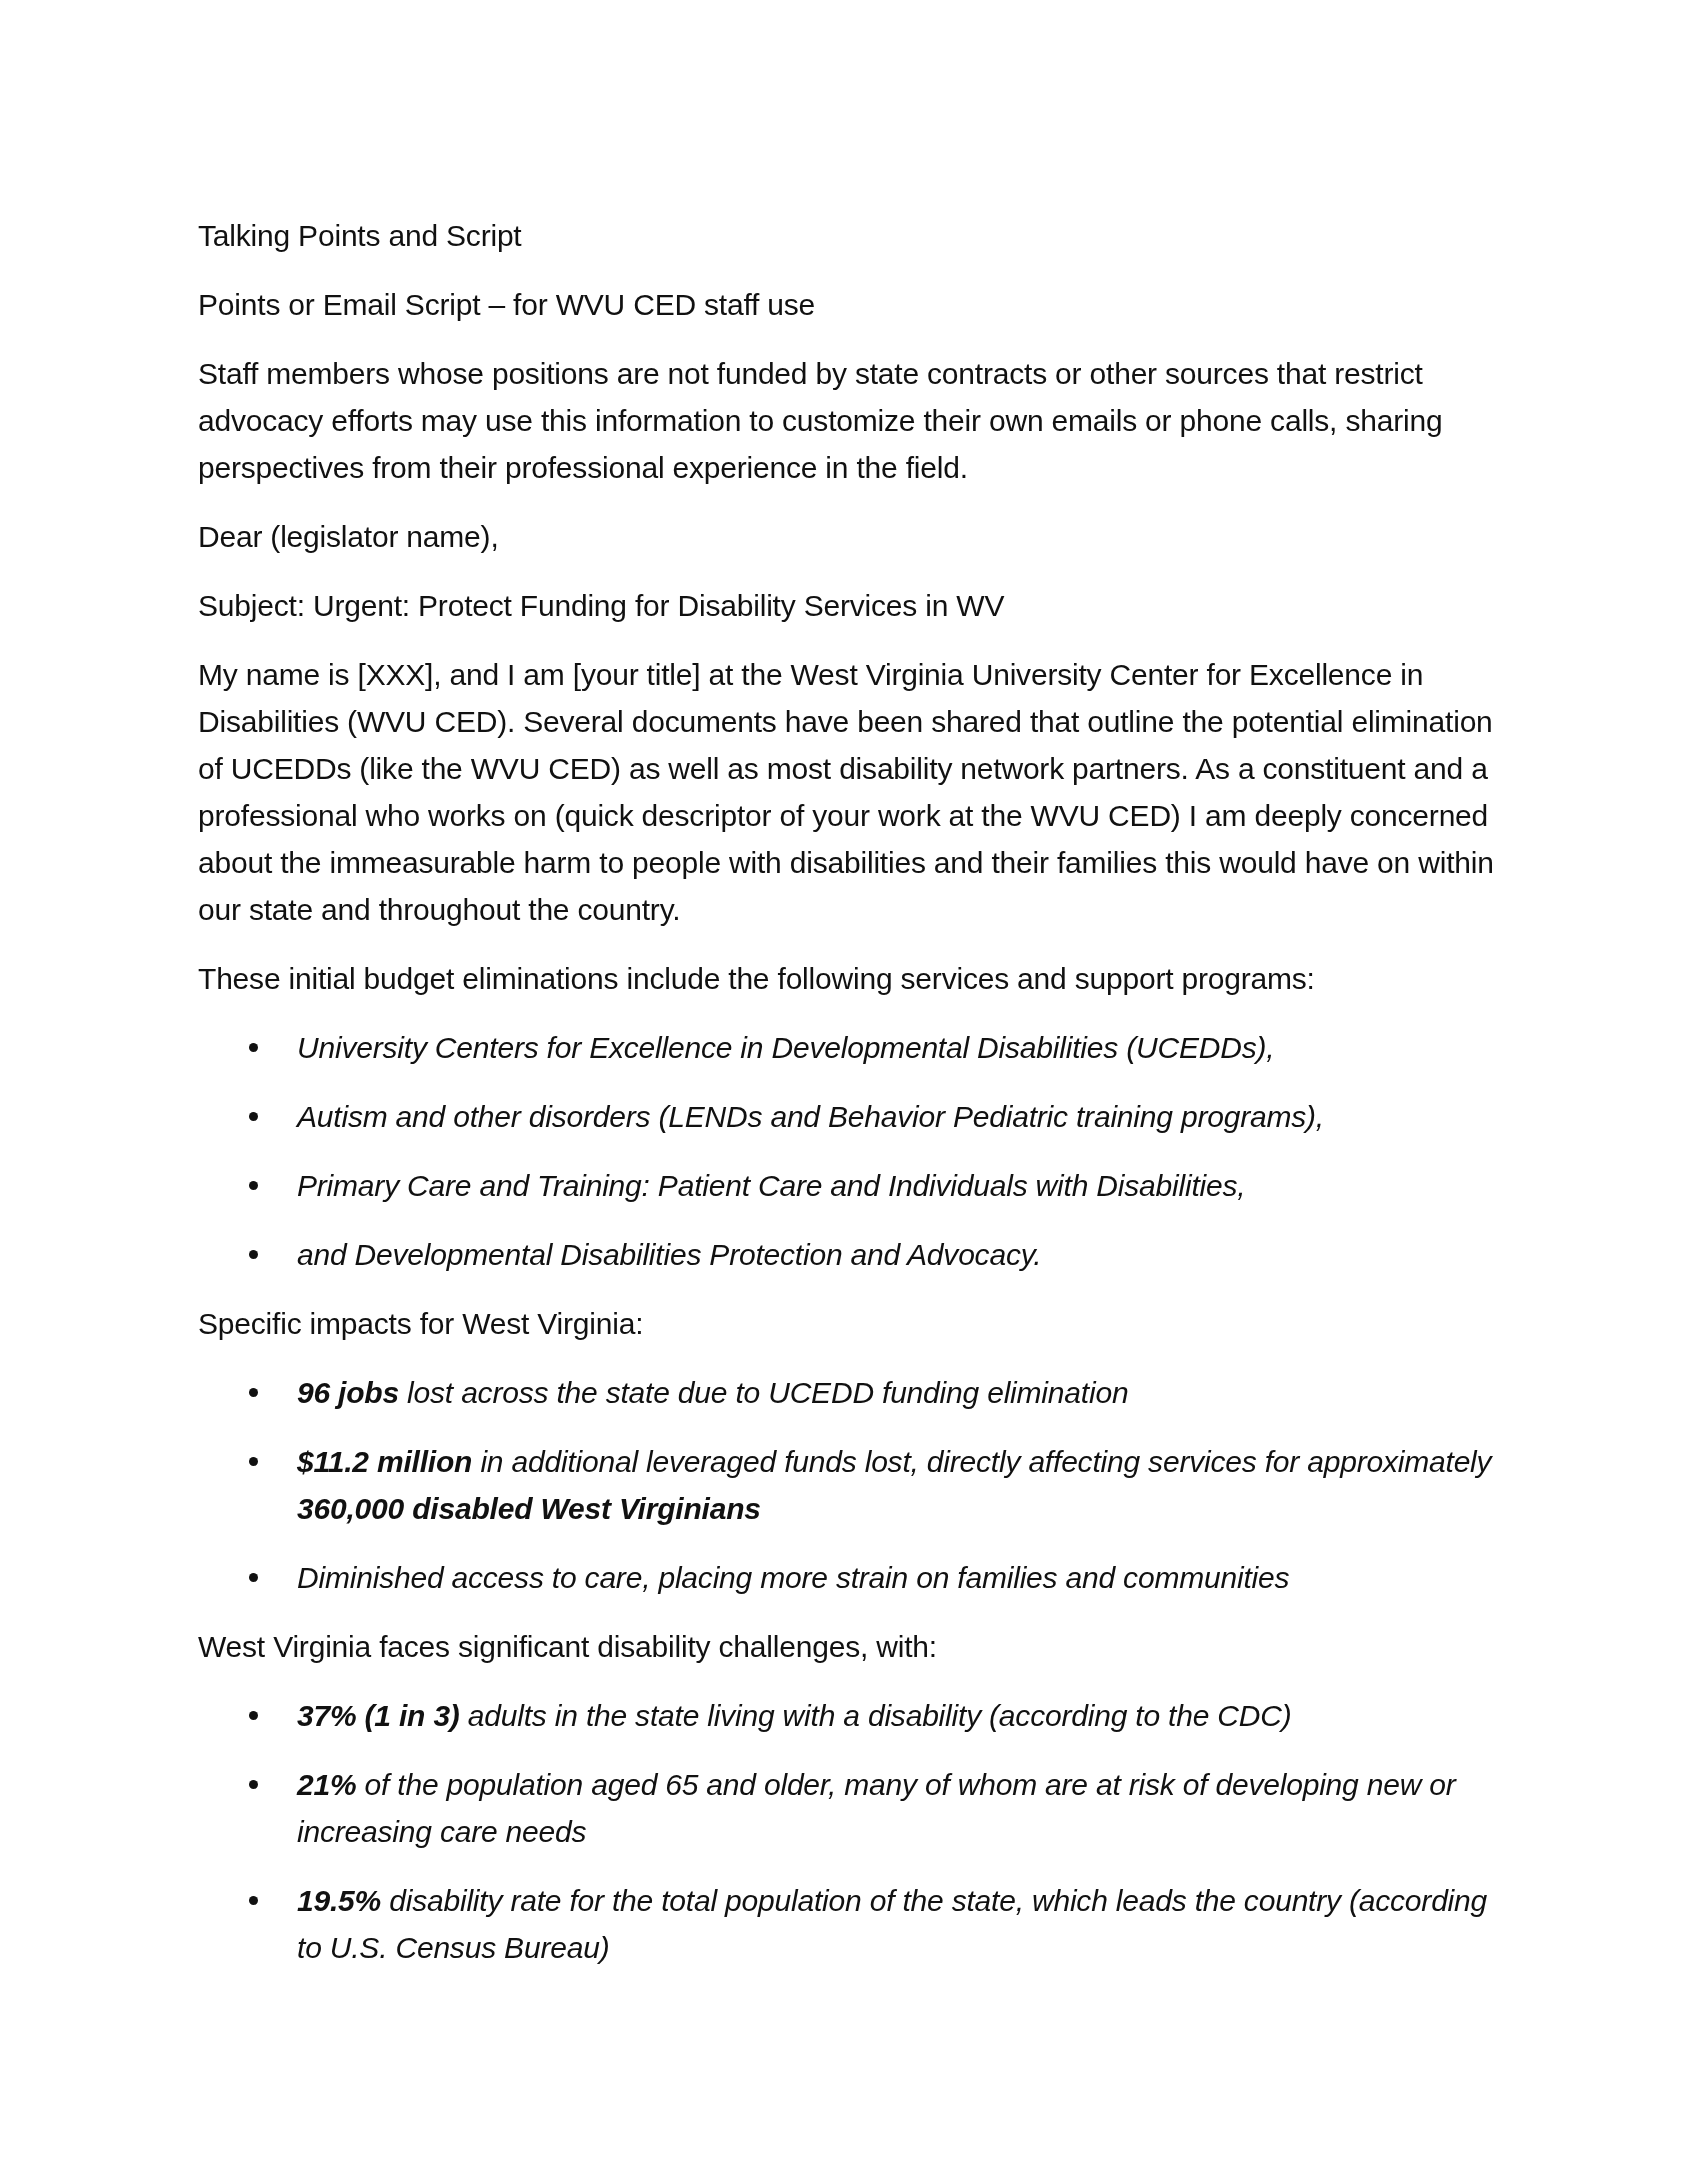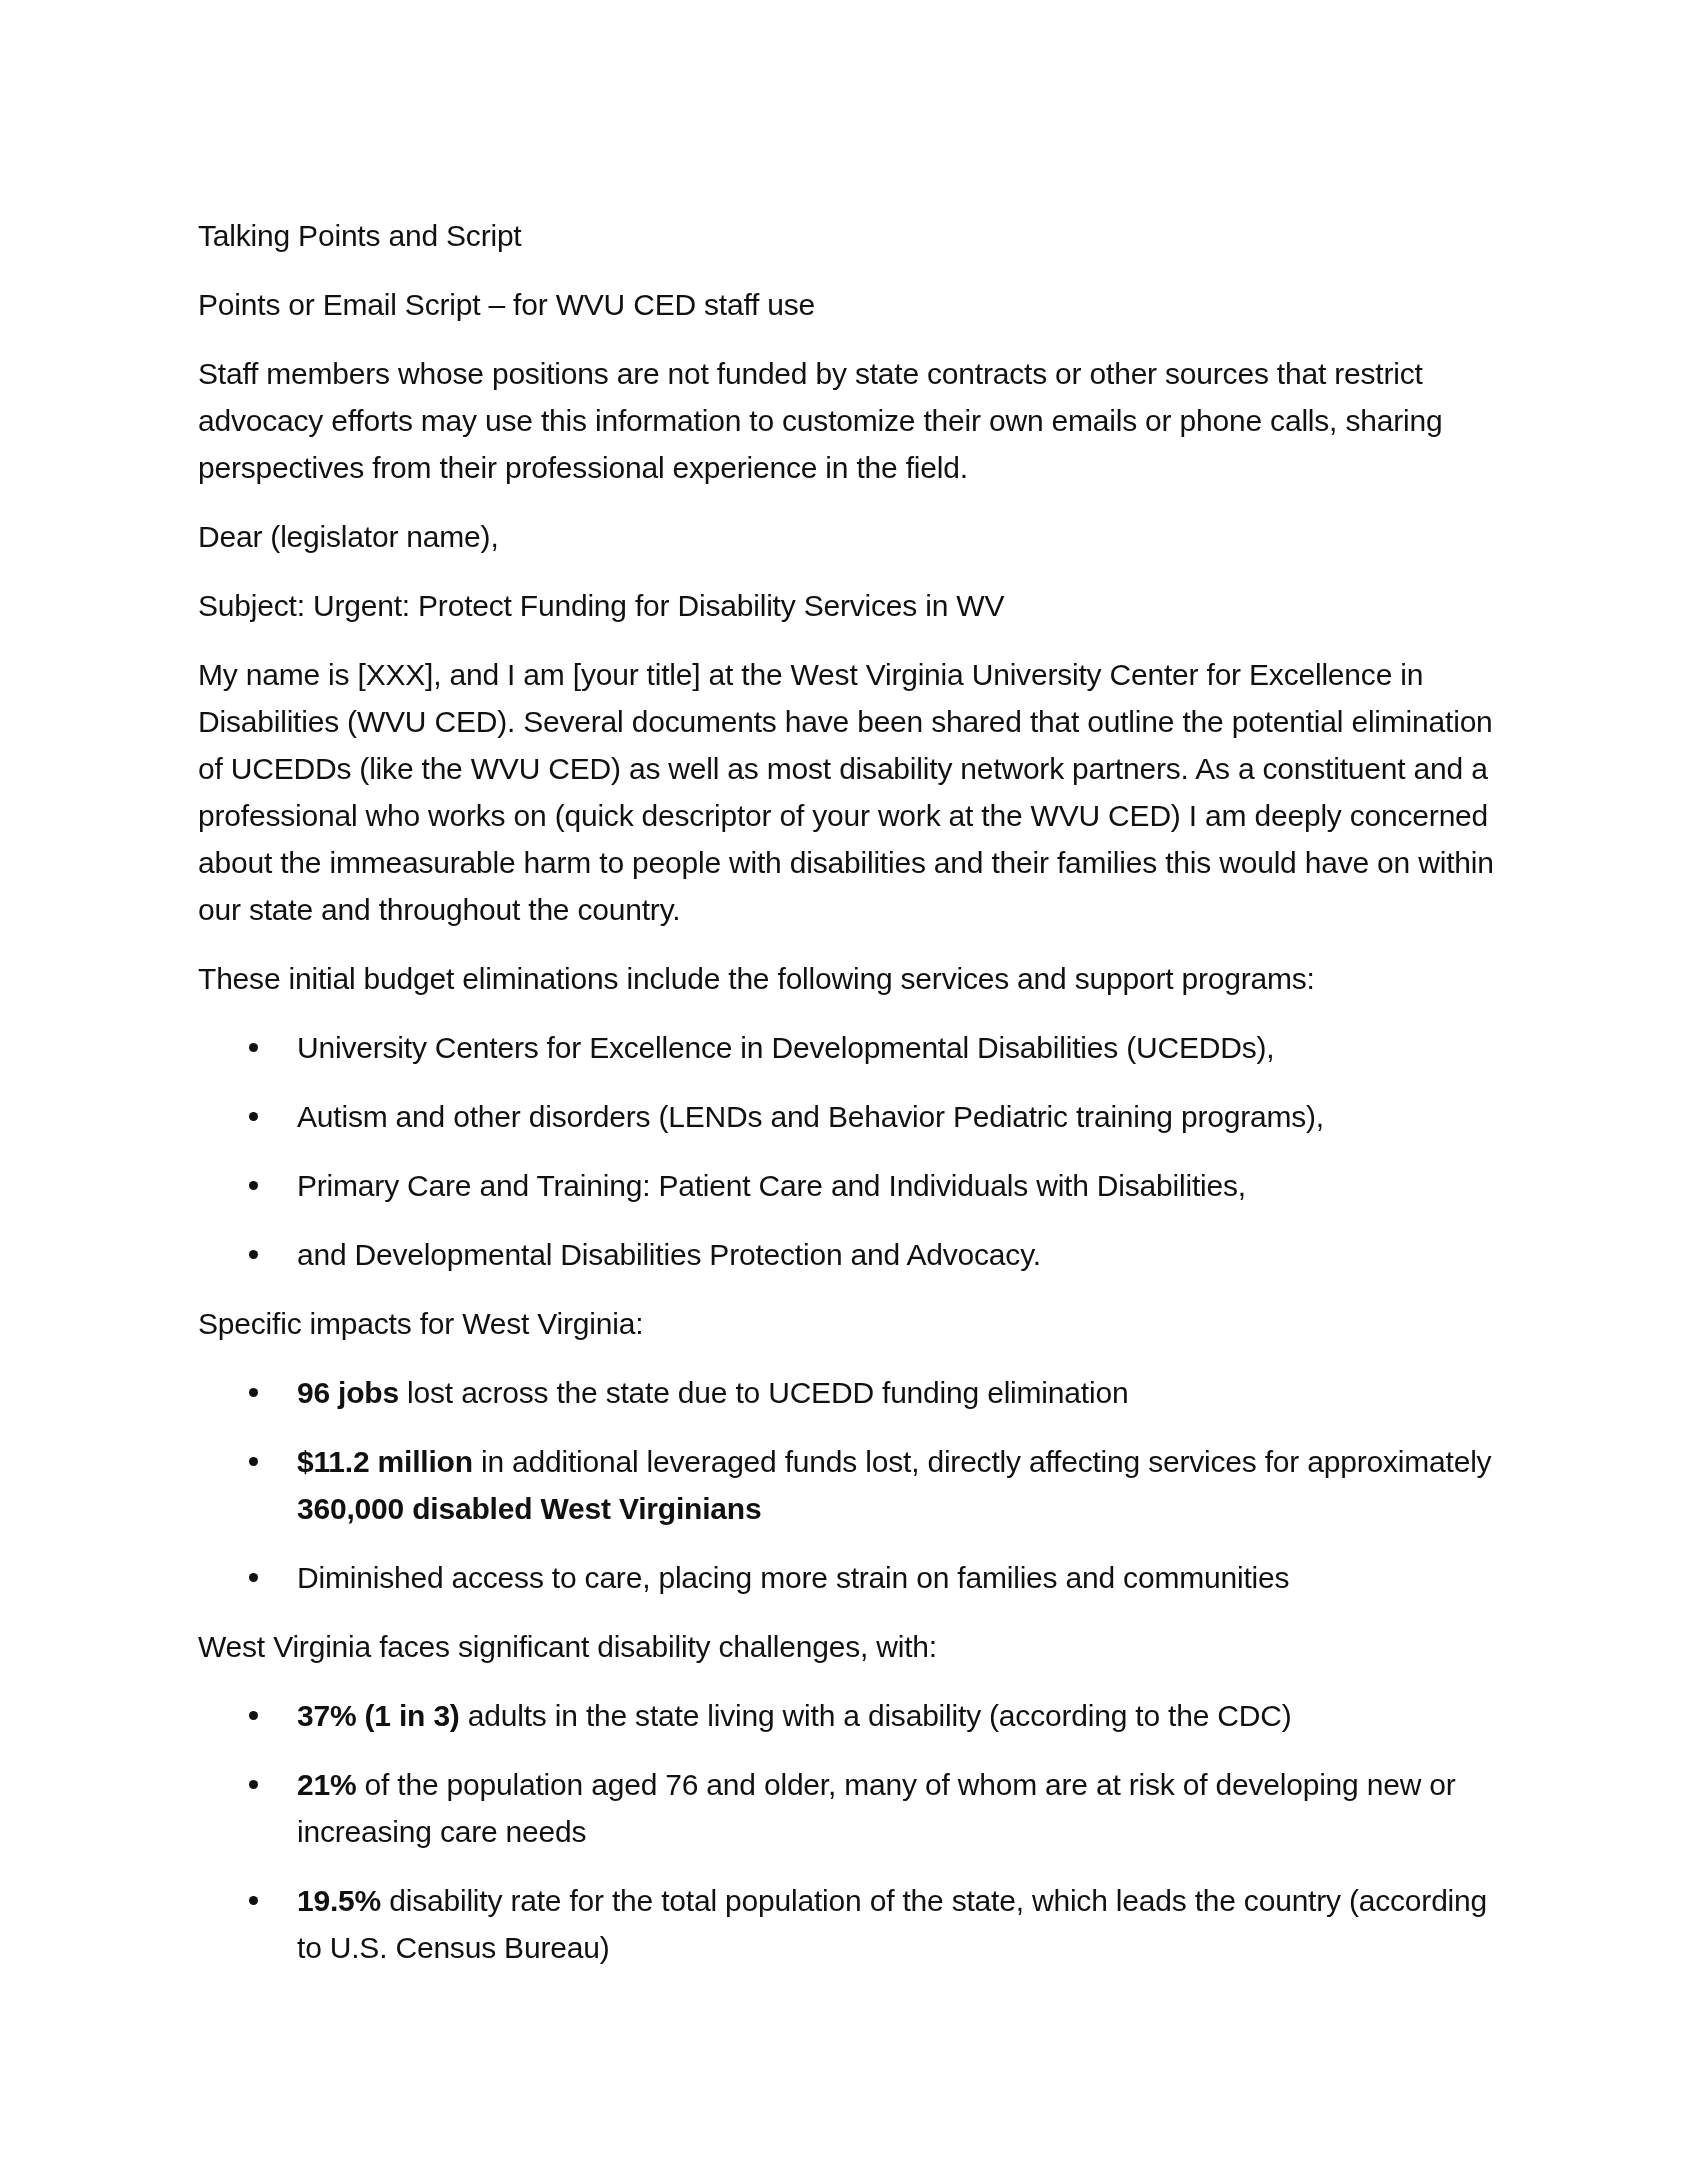--- a/index.html
+++ b/index.html
@@ -24,20 +24,21 @@
       line-height: 47px;
       letter-spacing: -0.2px;
     }
     .para {
       margin: 0 0 22px 0;
     }
     .list {
       list-style: none;
       margin: 0 0 22px 0;
       padding: 0;
+      font-style: italic;
     }
     .list-item {
       position: relative;
       padding-left: 99px;
       margin: 0 0 22px 0;
     }
     .list-item:last-child {
       margin-bottom: 22px;
     }
     .bullet {
@@ -101,21 +102,21 @@
   </ul>
 
   <p class="para">West Virginia faces significant disability challenges, with:</p>
   <ul class="list">
     <li class="list-item">
       <span class="bullet"></span>
       <b>37% (1 in 3)</b><span> adults in the state living with a disability (according to the CDC)</span>
     </li>
     <li class="list-item">
       <span class="bullet"></span>
-      <b>21%</b><span> of the population aged 76 and older, many of whom are at risk of developing new or increasing care needs</span>
+      <b>21%</b><span> of the population aged 65 and older, many of whom are at risk of developing new or increasing care needs</span>
     </li>
     <li class="list-item">
       <span class="bullet"></span>
       <b>19.5%</b><span> disability rate for the total population of the state, which leads the country (according to U.S. Census Bureau)</span>
     </li>
   </ul>
 </div>
 
 
 </body></html>

